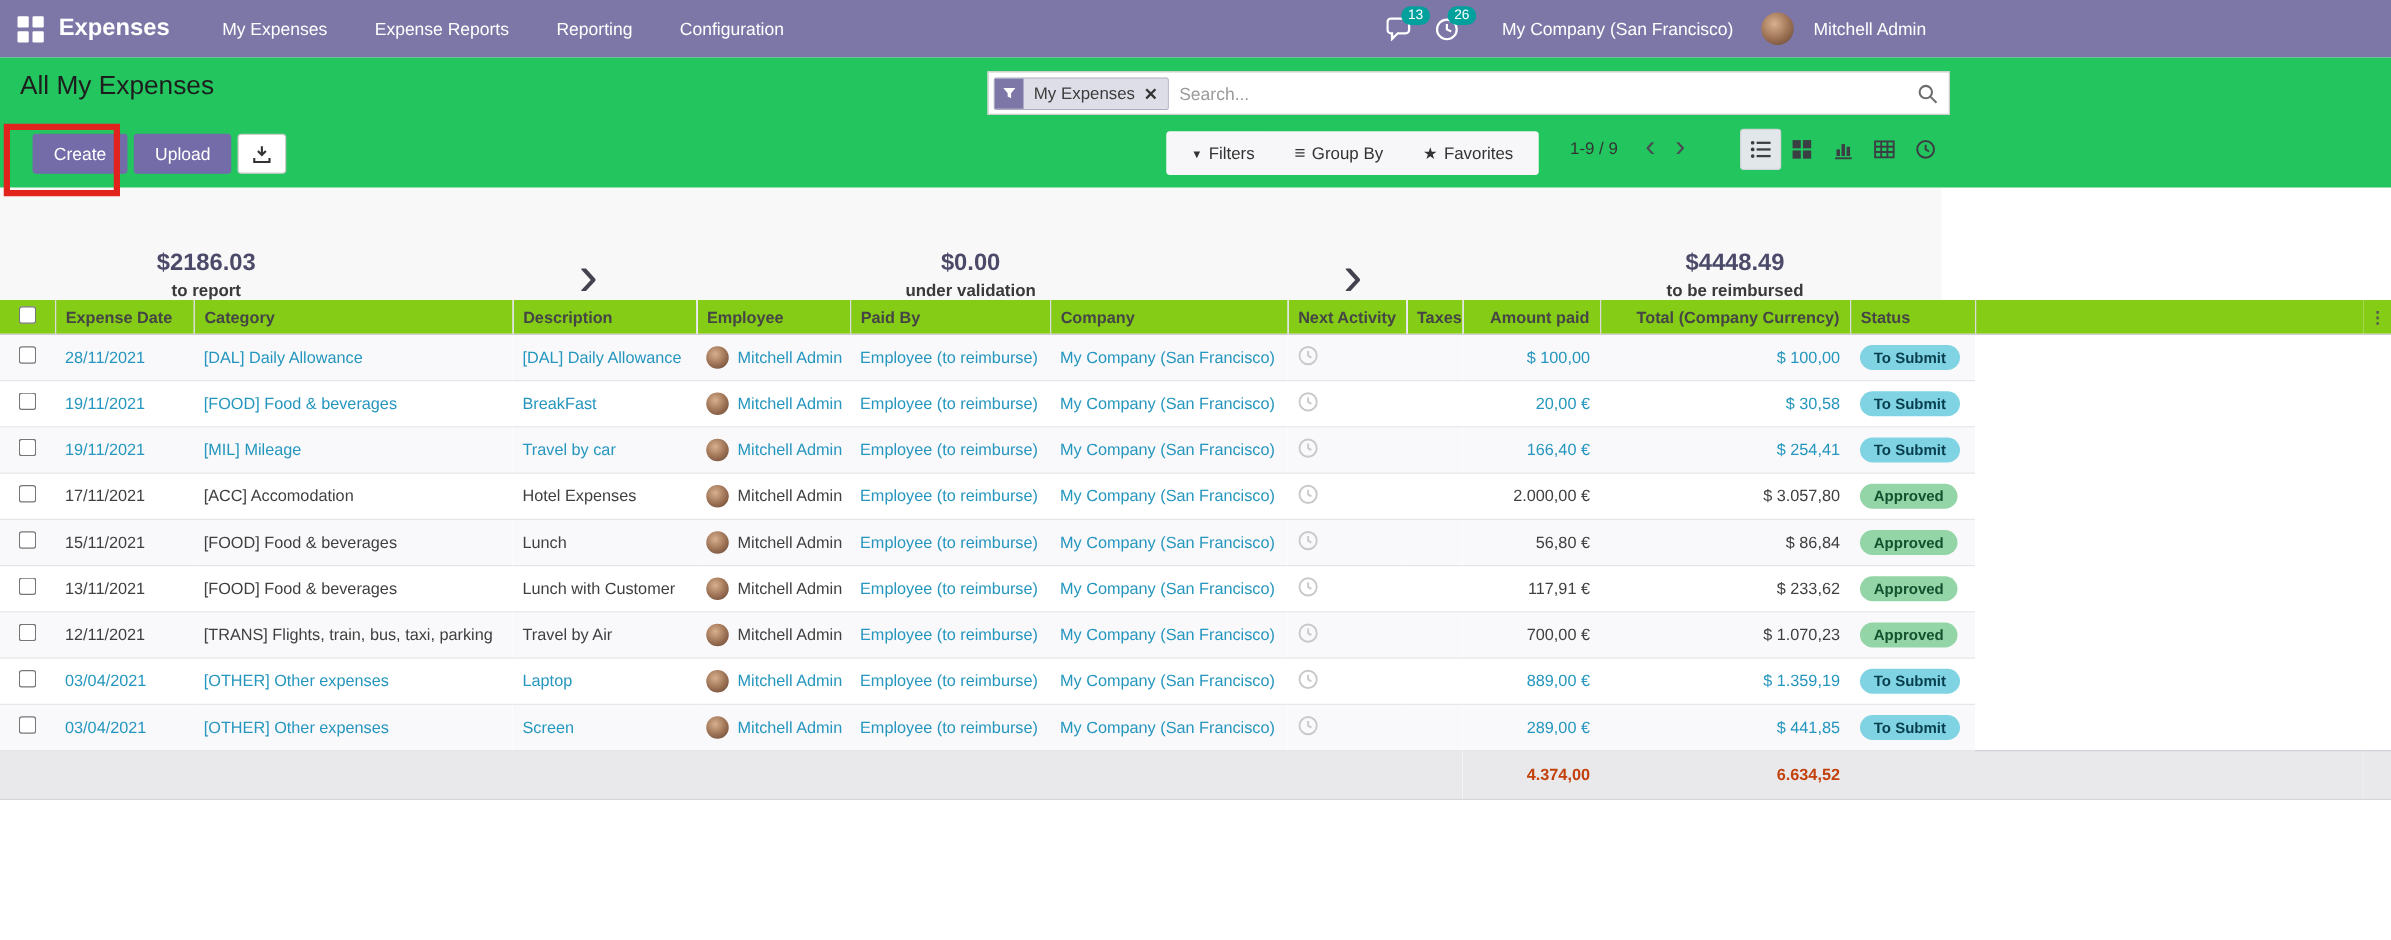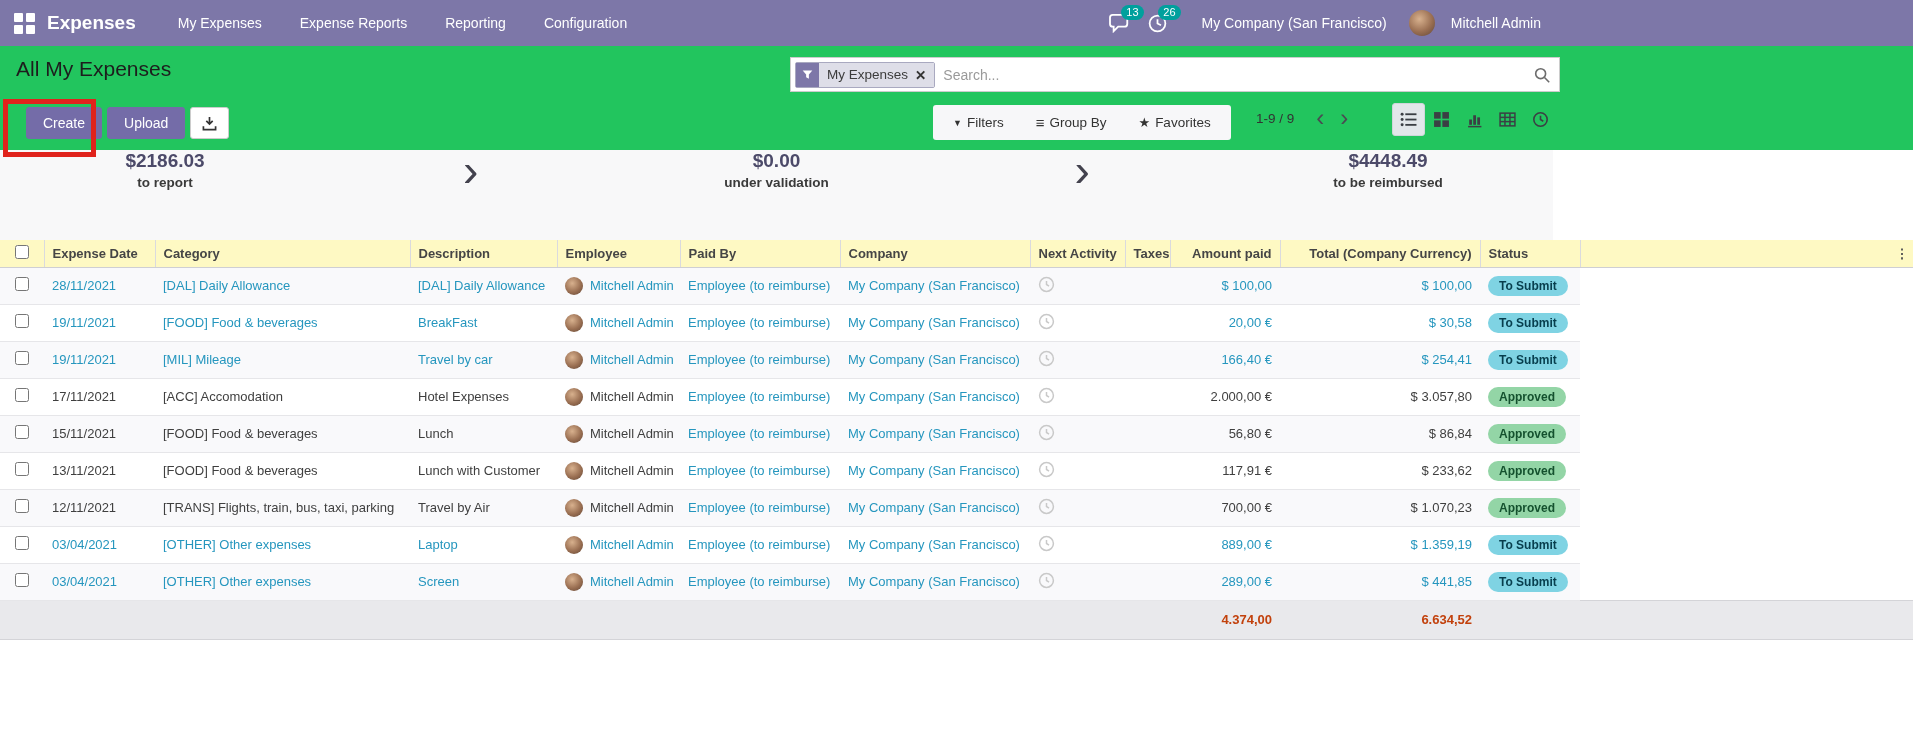--- a/index.html
+++ b/index.html
@@ -44,33 +44,33 @@
   .gby { font-size: 15px; font-weight: bold; }
   .star { font-size: 13px; }
   .pager { position: absolute; left: 1256px; top: 62px; display: flex; align-items: center; gap: 0; color: #333; }
   .pager-txt { font-size: 13.5px; margin-right: 14px; }
   .pg-arrow { background: none; border: none; font-size: 24px; line-height: 20px; color: #4a4a52; cursor: pointer; padding: 0 8px; font-family: inherit; }
   .switcher { position: absolute; left: 1392px; top: 57px; display: flex; }
   .sw-btn { width: 33px; height: 33px; display: flex; align-items: center; justify-content: center; background: none; border: 1px solid transparent; cursor: pointer; }
   .sw-btn.active { background: #e2e7ea; border-color: #cfd6da; border-radius: 3px; }
 
   
-  .stats { height: 90px; width: 1553px; background: #f8f8f9; display: flex; align-items: flex-start; }
+  .stats { height: 90px; width: 1553px; background: #f8f8f9; display: flex; align-items: flex-end; }
   .stat { width: 330px; text-align: center; }
   .stat-amount { font-size: 19px; font-weight: bold; color: var(--stat-amount, #4c4a69); }
   .stat-label { font-size: 13.5px; font-weight: bold; color: #3a3a3a; margin-top: 3px; }
   .chev { flex: 1; text-align: center; font-size: 46px; font-weight: 300; color: #43424e; line-height: 40px; }
 
   
   table.grid { width: 100%; border-collapse: collapse; table-layout: fixed; font-size: 13px; }
   col.c-sel{width:44px} col.c-date{width:111px} col.c-cat{width:255px} col.c-desc{width:147px}
   col.c-emp{width:123px} col.c-paid{width:160px} col.c-comp{width:190px} col.c-next{width:95px}
   col.c-tax{width:45px} col.c-amt{width:110px} col.c-tot{width:200px} col.c-stat{width:100px}
   col.c-fill{width:auto} col.c-dots{width:22px}
-  thead th { height: 27px; background: #fef9c3; border-right: 1px solid #dadade; border-bottom: 1px solid #cfcfd3; font-weight: bold; color: #454545; text-align: left; padding: 0 8px; white-space: nowrap; overflow: hidden; }
+  thead th { height: 27px; background: #84cc16; border-right: 1px solid #dadade; border-bottom: 1px solid #cfcfd3; font-weight: bold; color: #454545; text-align: left; padding: 0 8px; white-space: nowrap; overflow: hidden; }
   thead th.c-fill, thead th.c-dots { border-right: none; }
   thead th.c-dots { text-align: center; padding: 0; color: #555; cursor: pointer; }
   thead th.c-sel { text-align: center; padding: 0; }
   th.num, td.num { text-align: right; }
   tbody td { height: 37px; border-bottom: 1px solid #e6e6e9; padding: 0 8px; white-space: nowrap; overflow: hidden; }
   tbody td.c-sel { text-align: center; padding: 0; }
   tbody tr.r { cursor: pointer; }
   tbody tr.r:nth-child(odd) td { background: #f9f9fb; }
   tbody tr.r td.c-fill, tbody tr.r td.c-dots { background: #fff; border-bottom: none; }
   tr.to-submit .st { color: var(--link, #2596be); }

